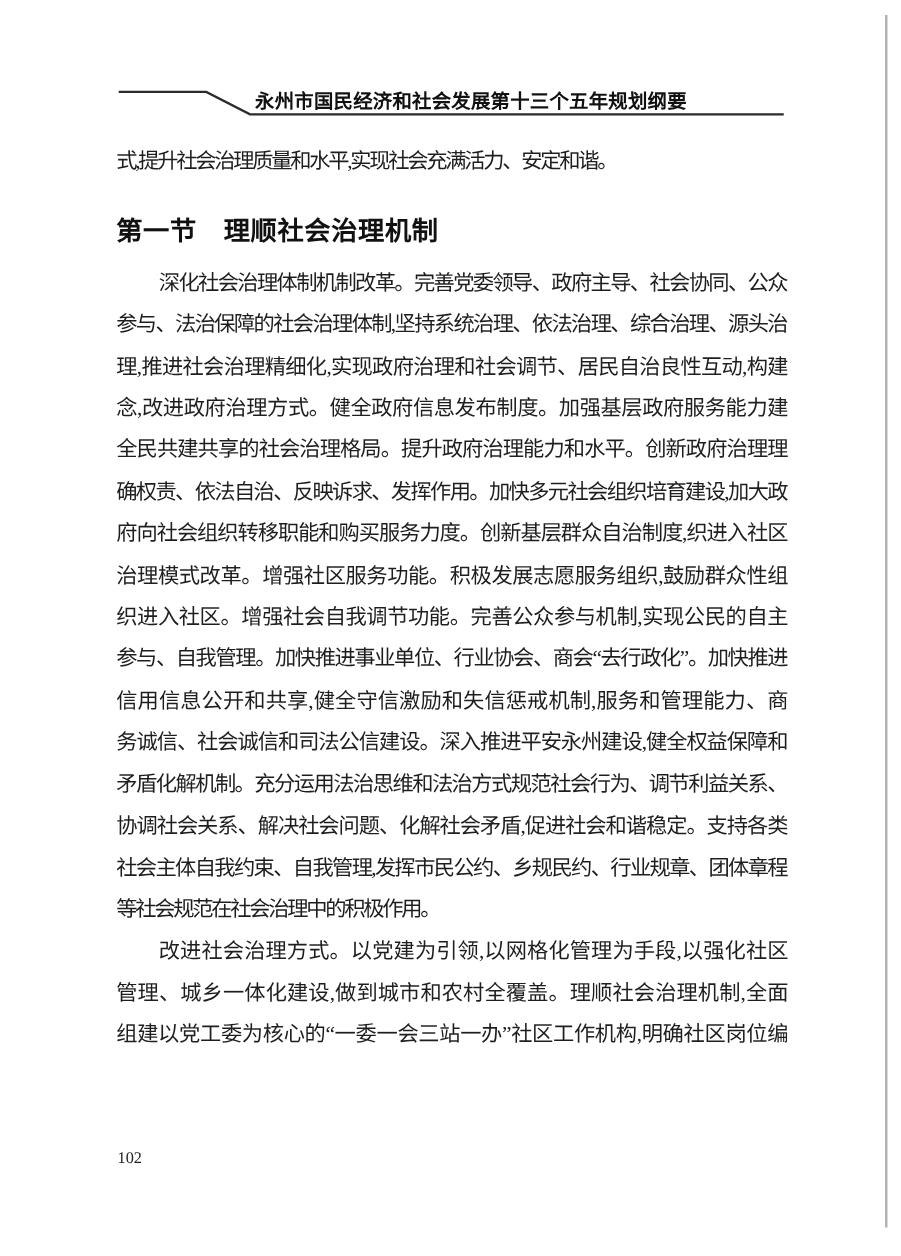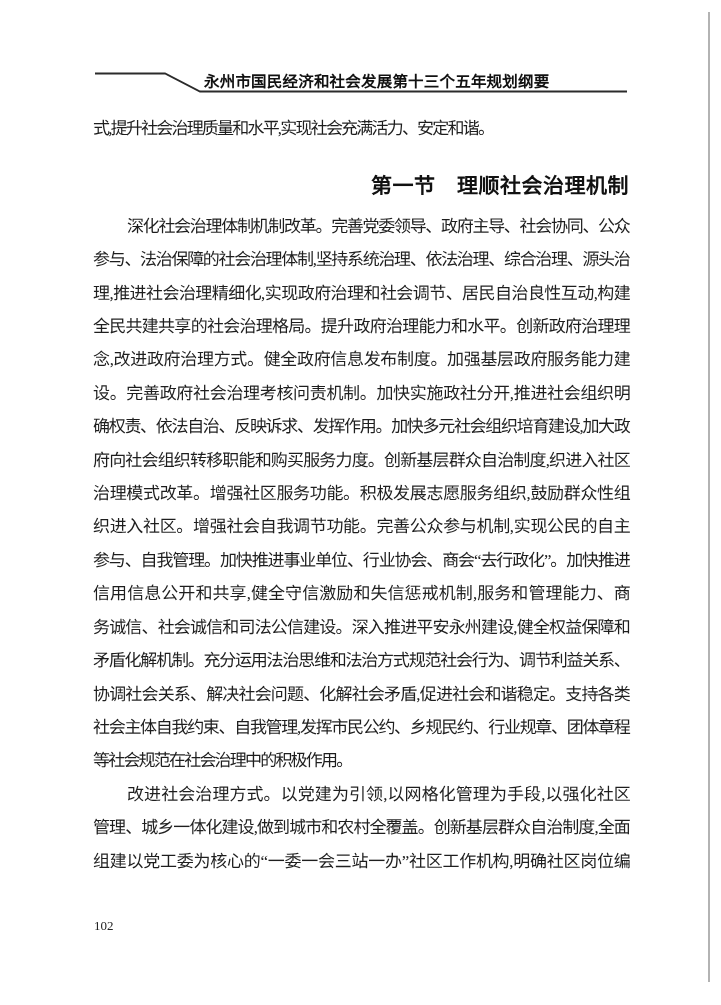--- a/index.html
+++ b/index.html
@@ -61,21 +61,21 @@
     text-indent: 2em;
   }
   .paragraph {
     margin: 0;
   }
   .section-heading {
     font-family: "Liberation Sans", "DejaVu Sans", sans-serif;
     font-weight: 700;
     font-size: 21px;
     line-height: 33.4px;
-    text-align: right;
+    text-align: left;
     color: #111111;
     margin: 24px 0 7px 0;
     letter-spacing: 0.5px;
   }
   
   .page-number {
     position: absolute;
     left: 94px;
     top: 917px;
     font-size: 13px;
@@ -105,38 +105,37 @@
 
   <main class="doc-body">
       <div class="paragraph">
         <div class="line no-stretch">式,提升社会治理质量和水平,实现社会充满活力、安定和谐。</div>
       </div>
       <div class="section-heading">第一节　理顺社会治理机制</div>
       <div class="paragraph">
         <div class="line indent">深化社会治理体制机制改革。完善党委领导、政府主导、社会协同、公众</div>
         <div class="line">参与、法治保障的社会治理体制,坚持系统治理、依法治理、综合治理、源头治</div>
         <div class="line">理,推进社会治理精细化,实现政府治理和社会调节、居民自治良性互动,构建</div>
+        <div class="line">念,改进政府治理方式。健全政府信息发布制度。加强基层政府服务能力建</div>
         <div class="line">全民共建共享的社会治理格局。提升政府治理能力和水平。创新政府治理理</div>
-        <div class="line">念,改进政府治理方式。健全政府信息发布制度。加强基层政府服务能力建</div>
-        <div class="line">设。完善政府社会治理考核问责机制。加快实施政社分开,推进社会组织明</div>
         <div class="line">确权责、依法自治、反映诉求、发挥作用。加快多元社会组织培育建设,加大政</div>
         <div class="line">府向社会组织转移职能和购买服务力度。创新基层群众自治制度,织进入社区</div>
         <div class="line">治理模式改革。增强社区服务功能。积极发展志愿服务组织,鼓励群众性组</div>
         <div class="line">织进入社区。增强社会自我调节功能。完善公众参与机制,实现公民的自主</div>
         <div class="line">参与、自我管理。加快推进事业单位、行业协会、商会“去行政化”。加快推进</div>
         <div class="line">信用信息公开和共享,健全守信激励和失信惩戒机制,服务和管理能力、商</div>
         <div class="line">务诚信、社会诚信和司法公信建设。深入推进平安永州建设,健全权益保障和</div>
         <div class="line">矛盾化解机制。充分运用法治思维和法治方式规范社会行为、调节利益关系、</div>
         <div class="line">协调社会关系、解决社会问题、化解社会矛盾,促进社会和谐稳定。支持各类</div>
         <div class="line">社会主体自我约束、自我管理,发挥市民公约、乡规民约、行业规章、团体章程</div>
         <div class="line no-stretch">等社会规范在社会治理中的积极作用。</div>
       </div>
       <div class="paragraph">
         <div class="line indent">改进社会治理方式。以党建为引领,以网格化管理为手段,以强化社区</div>
-        <div class="line">管理、城乡一体化建设,做到城市和农村全覆盖。创新基层群众自治制度,全面</div>
+        <div class="line">管理、城乡一体化建设,做到城市和农村全覆盖。理顺社会治理机制,全面</div>
         <div class="line">组建以党工委为核心的“一委一会三站一办”社区工作机构,明确社区岗位编</div>
       </div>
     </main>
 
   <div class="page-number">102</div>
 
   <div class="page-edge-line"></div>
 
 </div>
 

